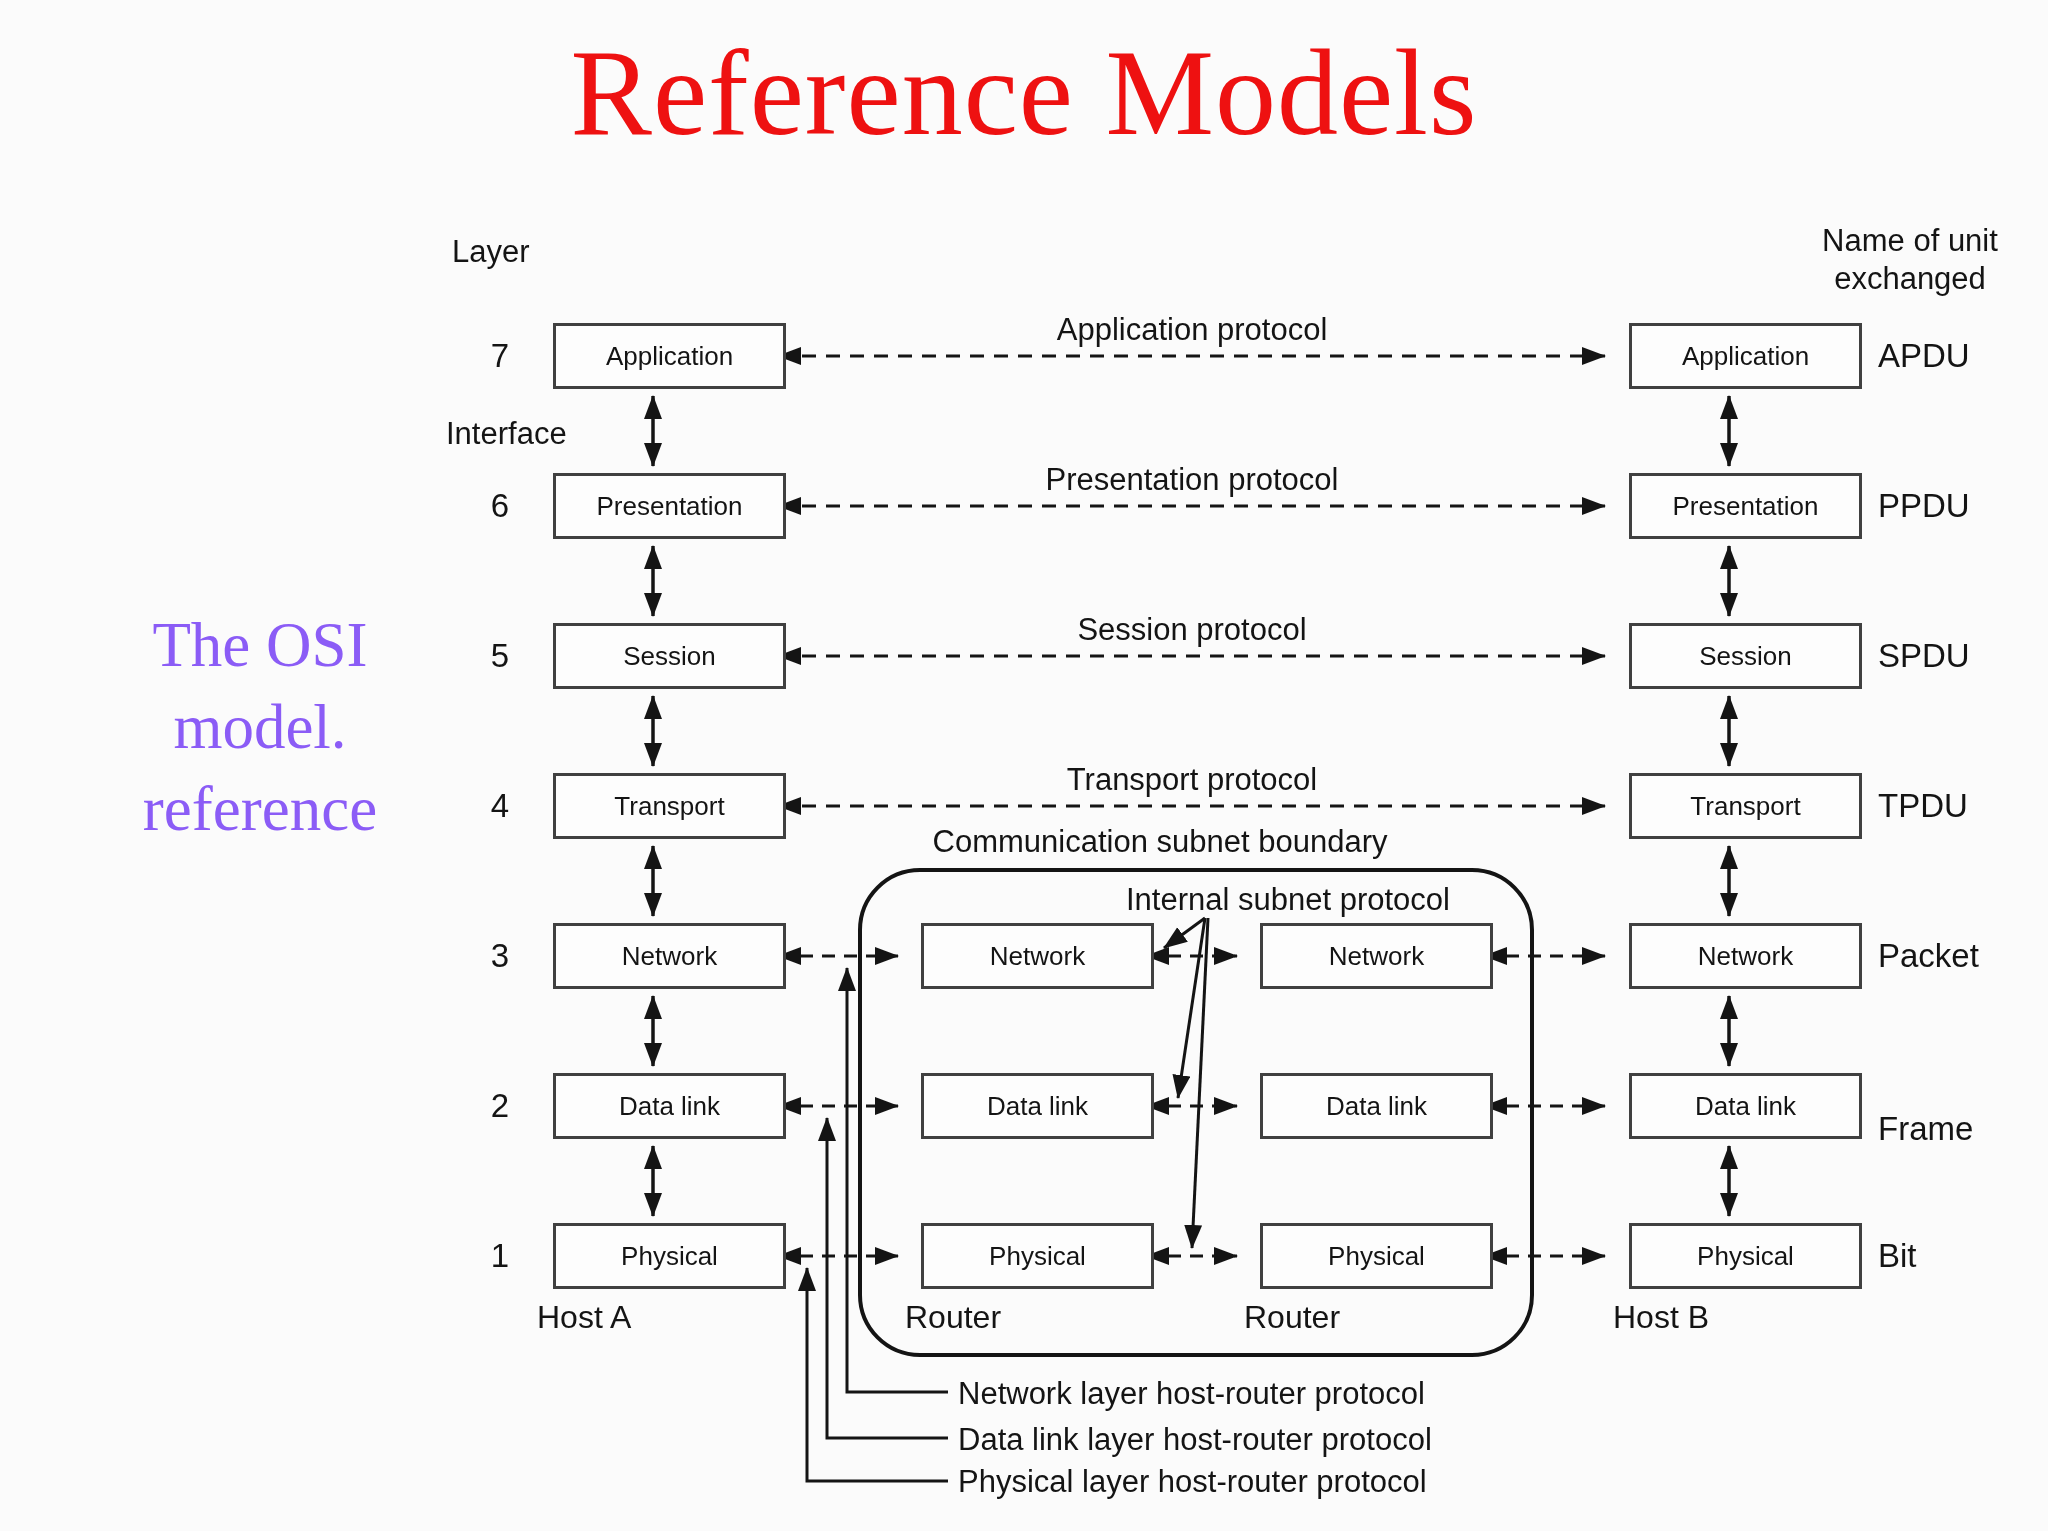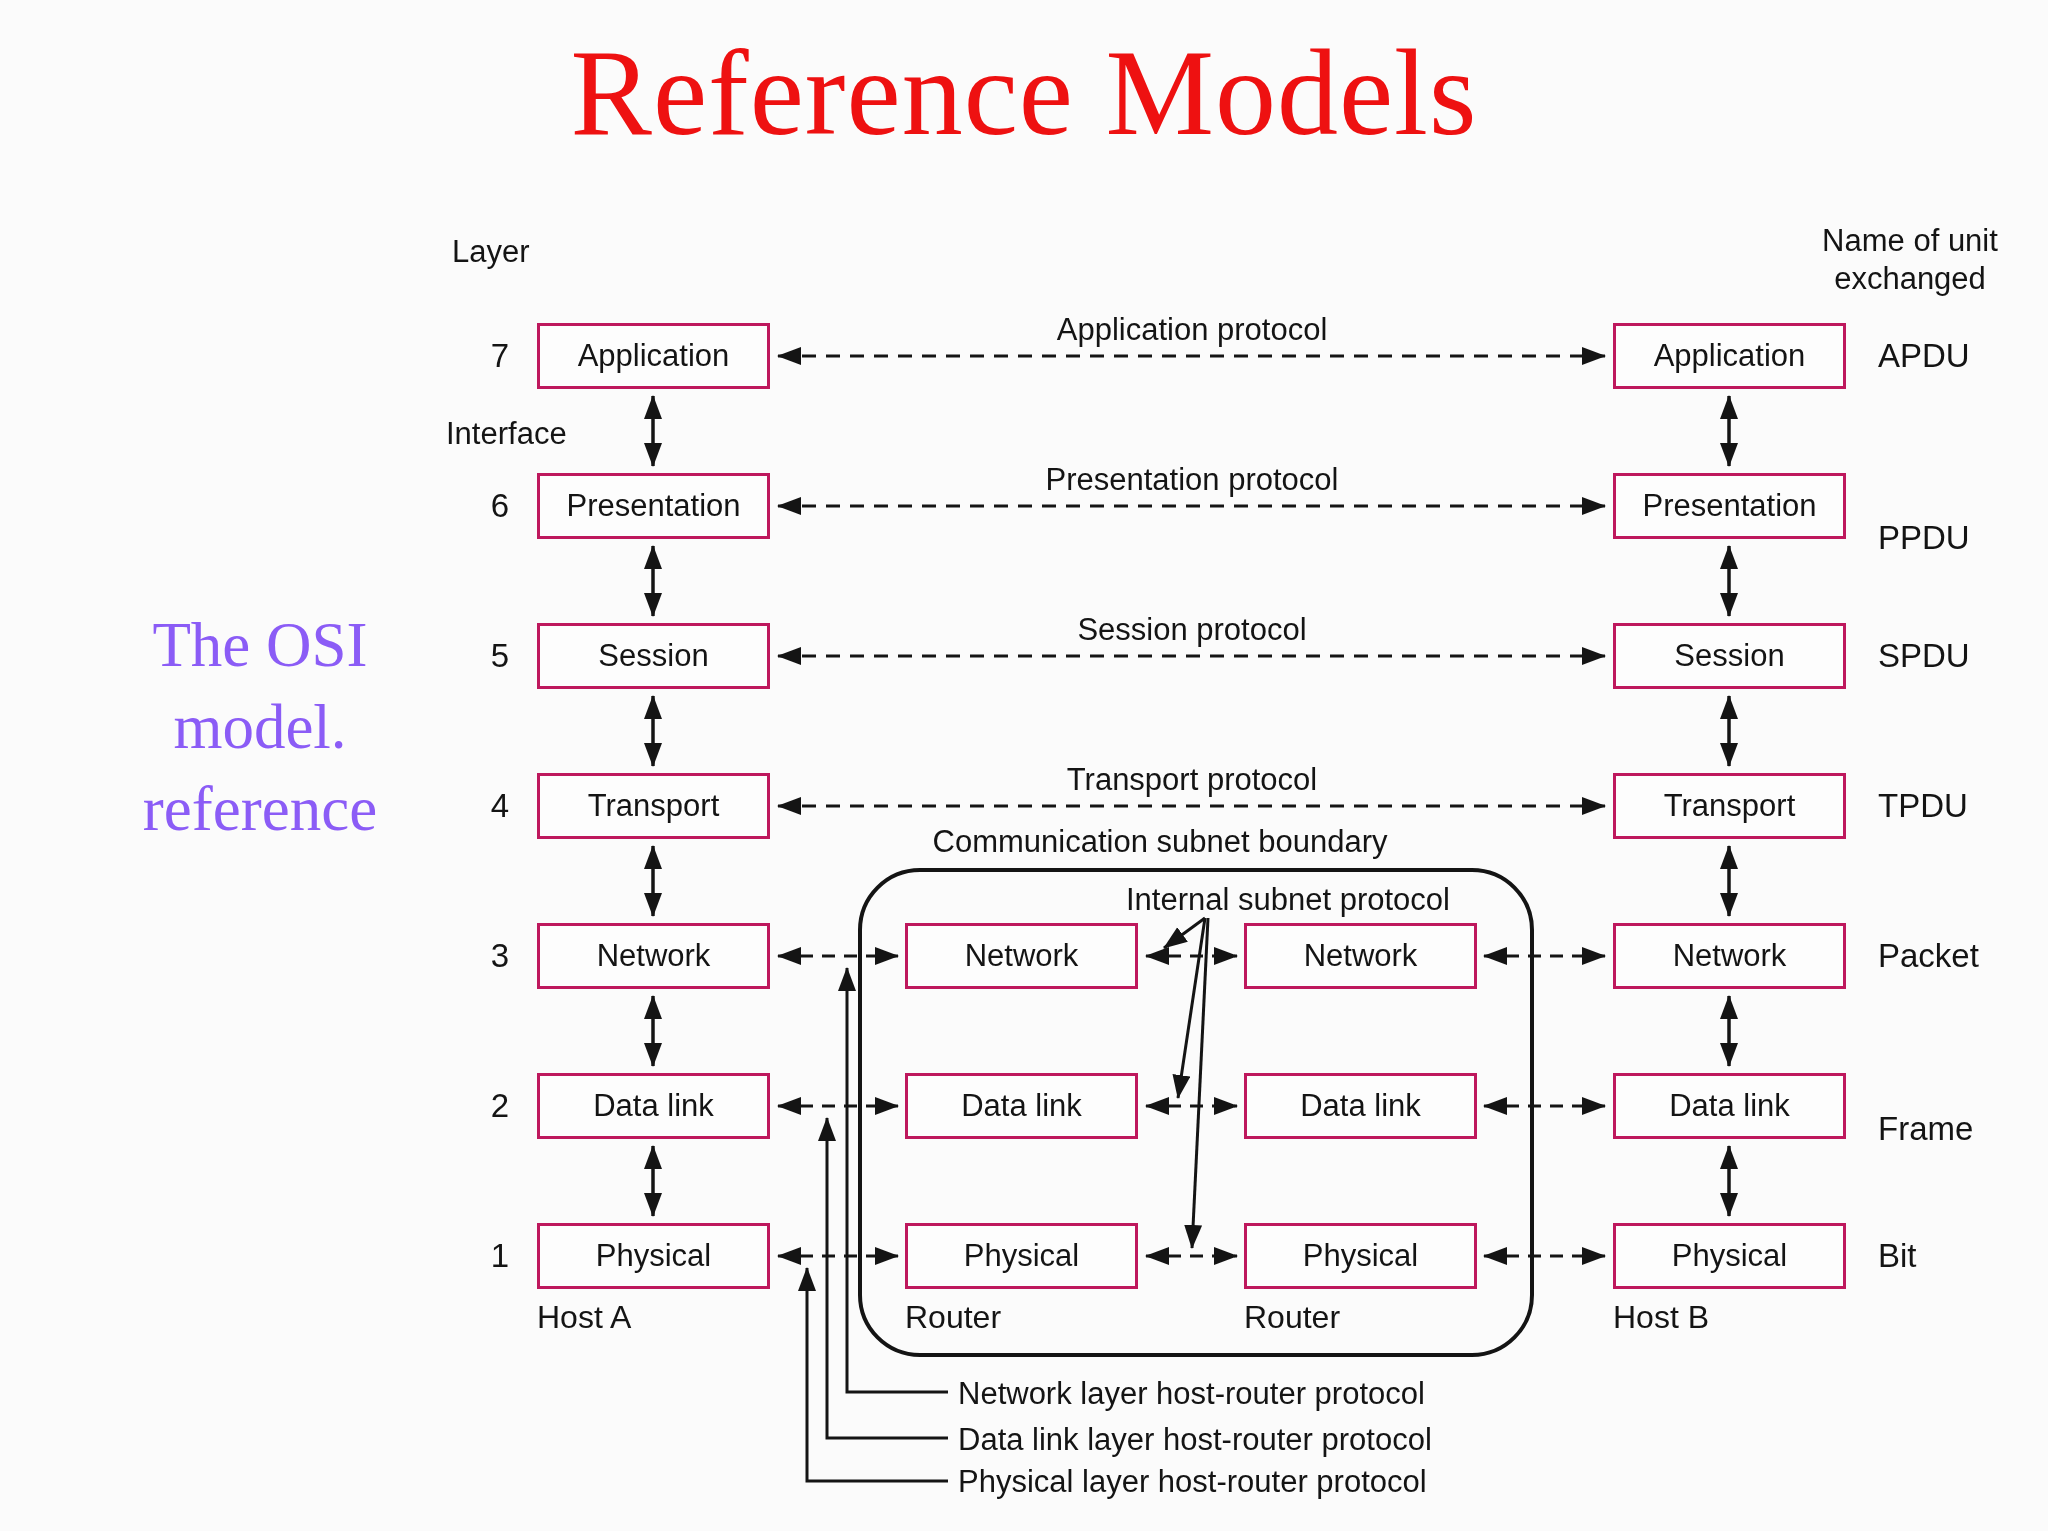--- a/index.html
+++ b/index.html
@@ -20,23 +20,24 @@
   .unit-header{
     position:absolute;left:1760px;top:222px;width:300px;text-align:center;
     font-size:31px;line-height:38px;
   }
   .layer-num{
     position:absolute;left:460px;width:80px;text-align:center;
     font-size:33px;line-height:42px;
   }
   .box{
     position:absolute;width:233px;height:66px;box-sizing:border-box;
-    border:3px solid #be185d;background:#fdfdfd;z-index:3;
+    border:3px solid #404040;background:#fdfdfd;z-index:3;
     display:flex;align-items:center;justify-content:center;
-    font-size:31px;
+    font-size:26px;
+    margin-left:16px;
   }
   .box.hosta{left:537px;}
   .box.r1{left:905px;}
   .box.r2{left:1244px;}
   .box.hostb{left:1613px;}
   .unit-label{
     position:absolute;left:1878px;width:170px;font-size:33px;line-height:42px;
   }
   .proto-label{
     position:absolute;left:772px;width:840px;text-align:center;
@@ -98,21 +99,21 @@
 
   <div class="box hostb" style="top:323px;">Application</div>
   <div class="box hostb" style="top:473px;">Presentation</div>
   <div class="box hostb" style="top:623px;">Session</div>
   <div class="box hostb" style="top:773px;">Transport</div>
   <div class="box hostb" style="top:923px;">Network</div>
   <div class="box hostb" style="top:1073px;">Data link</div>
   <div class="box hostb" style="top:1223px;">Physical</div>
 
   <div class="unit-label" style="top:335px;">APDU</div>
-  <div class="unit-label" style="top:485px;margin-top:32px;">PPDU</div>
+  <div class="unit-label" style="top:485px;">PPDU</div>
   <div class="unit-label" style="top:635px;">SPDU</div>
   <div class="unit-label" style="top:785px;">TPDU</div>
   <div class="unit-label" style="top:935px;">Packet</div>
   <div class="unit-label" style="top:1085px;margin-top:23px;">Frame</div>
   <div class="unit-label" style="top:1235px;">Bit</div>
 
   <div class="proto-label" style="top:312px;">Application protocol</div>
   <div class="proto-label" style="top:462px;">Presentation protocol</div>
   <div class="proto-label" style="top:612px;">Session protocol</div>
   <div class="proto-label" style="top:762px;">Transport protocol</div>

